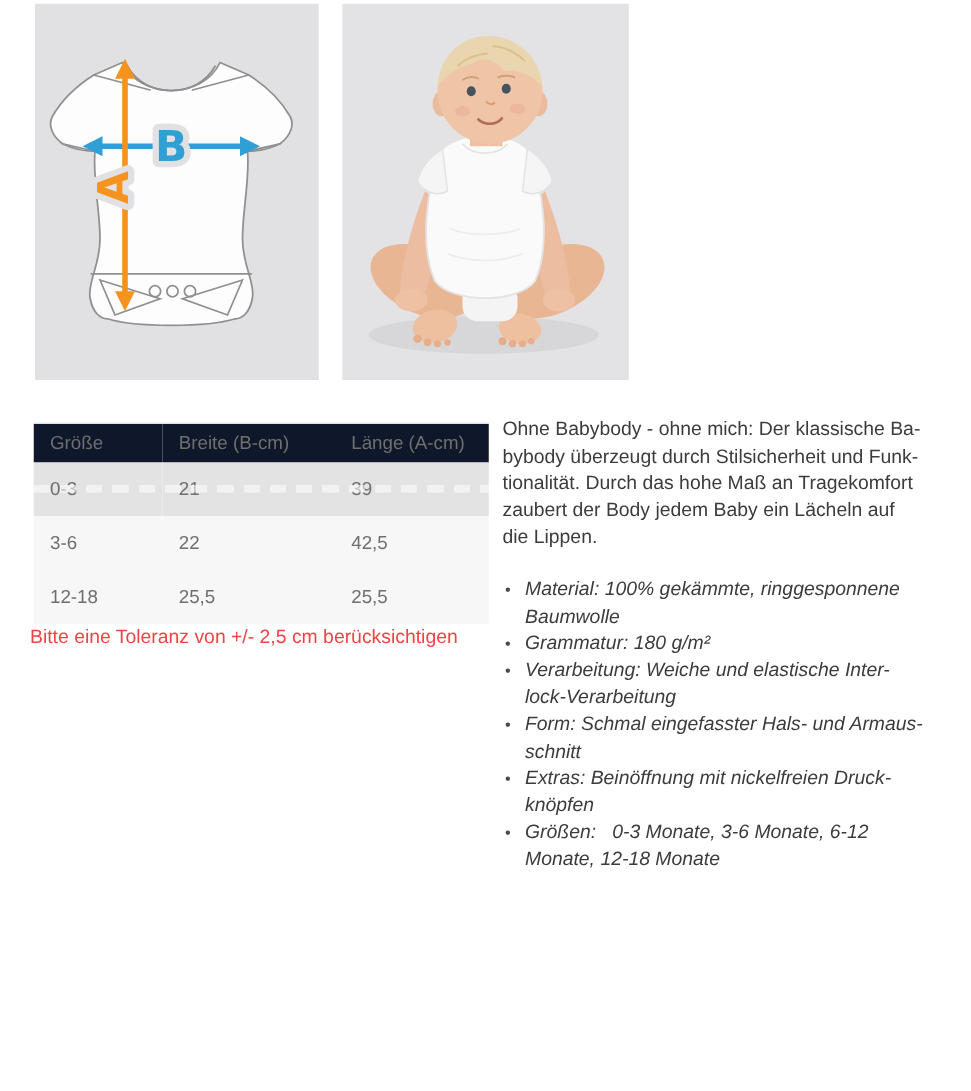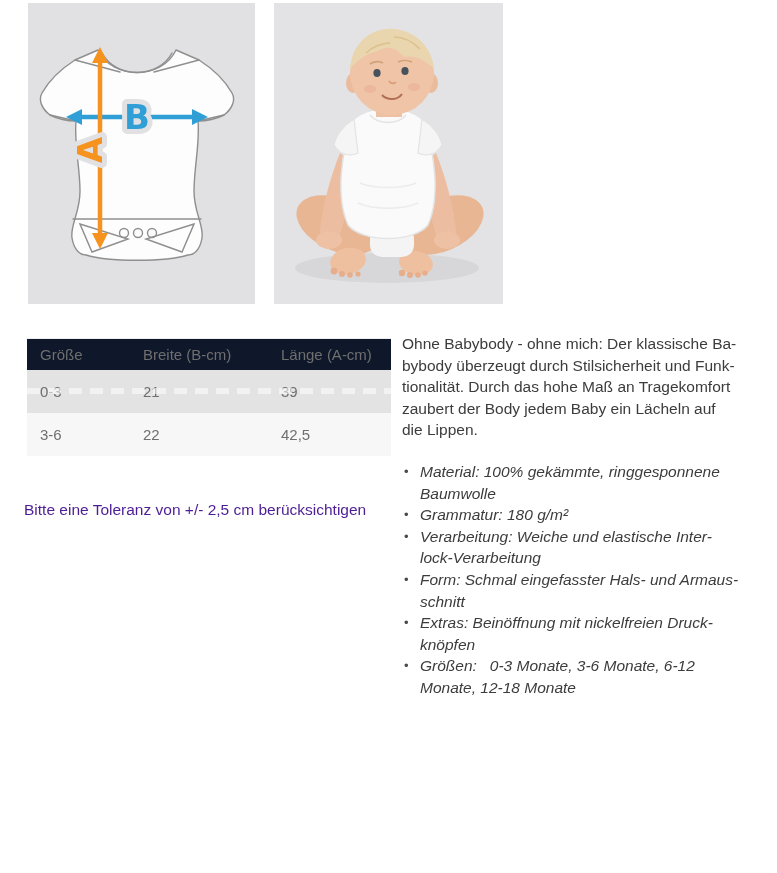--- a/index.html
+++ b/index.html
@@ -36,21 +36,21 @@
   #size-table tr.light td{background:var(--row-light);margin-top:36px;}
   .ghost-line{
     position:absolute;left:27px;top:388px;width:364px;height:6px;
     background:repeating-linear-gradient(90deg,
       rgba(255,255,255,.55) 0 13px, rgba(255,255,255,0) 13px 21px);
     pointer-events:none;
   }
 
   #tolerance-note{
     position:absolute;left:24px;top:501px;width:372px;
-    font-size:15.5px;color:#4c1d95;
+    font-size:15.5px;color:#ef4444;
   }
 
   
   #description{position:absolute;left:402px;top:333px;width:368px;
     font-size:15.5px;line-height:21.6px;color:var(--body-text);}
   #description .intro{white-space:pre-line;}
   .bullet-list{margin-top:20px;}
   .bullet-item{display:flex;align-items:flex-start;}
   .bullet-item .marker{
     width:18px;flex:0 0 18px;color:#4a4a4a;font-size:13px;
@@ -204,20 +204,25 @@
     <tr class="dark">
       <td>0-3</td>
       <td>21</td>
       <td>39</td>
     </tr>
     <tr class="light">
       <td>3-6</td>
       <td>22</td>
       <td>42,5</td>
     </tr>
+    <tr class="light">
+      <td>12-18</td>
+      <td>25,5</td>
+      <td>25,5</td>
+    </tr>
   </tbody>
 </table>
 <div class="ghost-line"></div>
 
 <div id="tolerance-note">Bitte eine Toleranz von +/- 2,5 cm berücksichtigen</div>
 
 <div id="description">
   <p class="intro">Ohne Babybody - ohne mich: Der klassische Ba-
 bybody überzeugt durch Stilsicherheit und Funk-
 tionalität. Durch das hohe Maß an Tragekomfort

